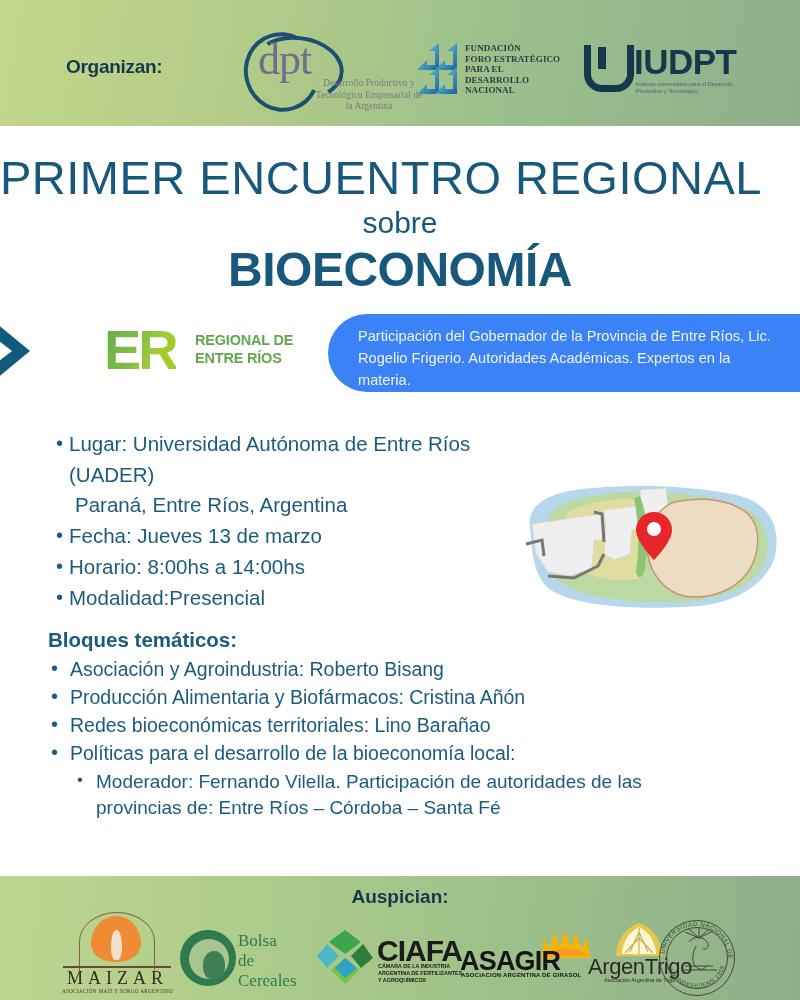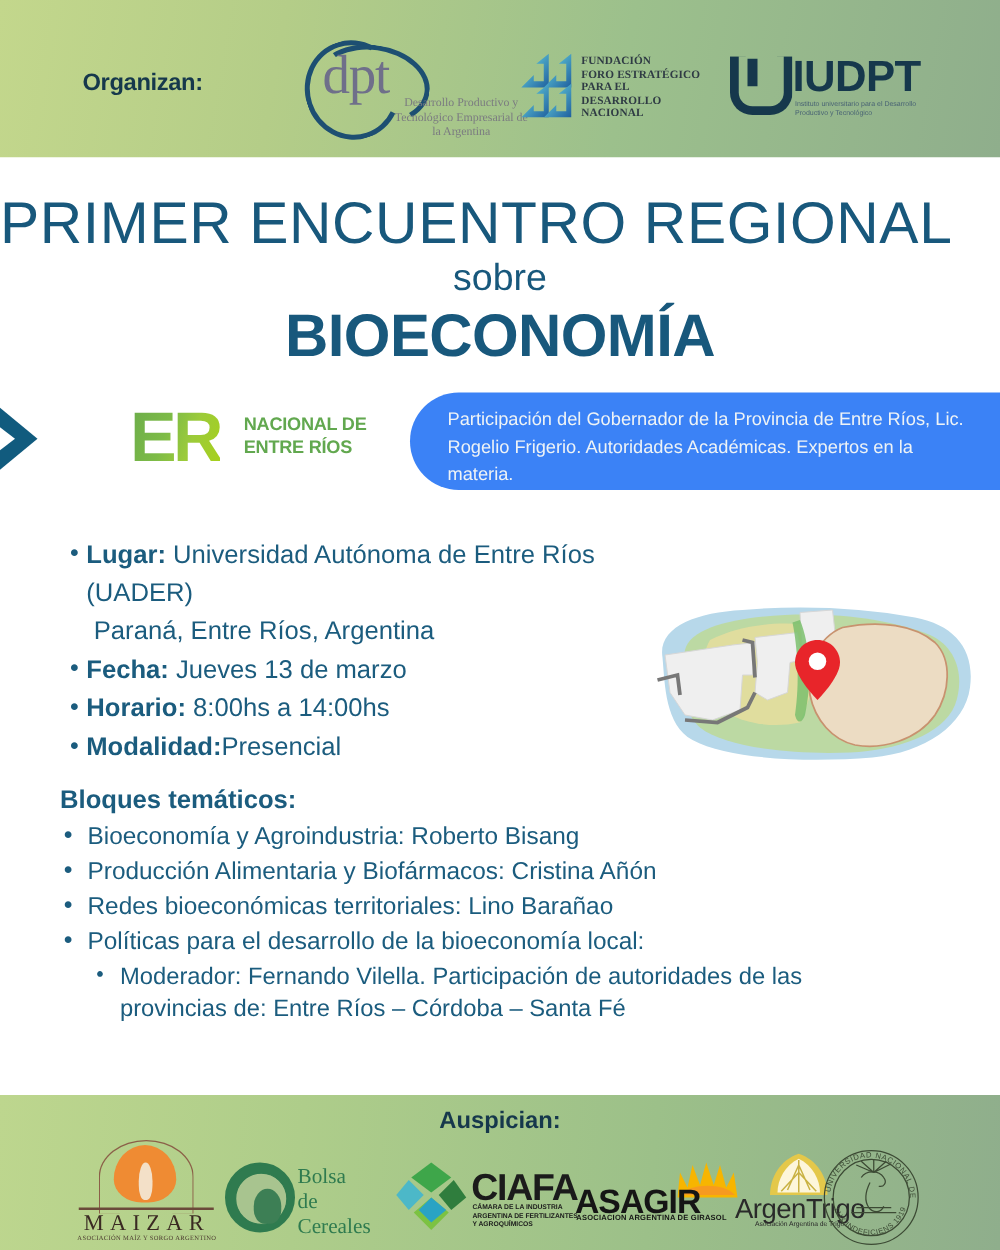--- a/index.html
+++ b/index.html
@@ -200,21 +200,21 @@
     color: #1b5c7e;
     padding-left: 13px;
   }
   .detail-row::before {
     content: "\2022";
     position: absolute;
     left: 0; top: 0;
     font-size: 20px;
     color: #1b5c7e;
   }
-  .detail-row b { font-weight: bold; }
+  .detail-row b { font-weight: normal; }
   .detail-cont {
     font-size: 20.5px;
     line-height: 30px;
     color: #1b5c7e;
     padding-left: 19px;
   }
 
   
   .map-wrap {
     position: absolute; left: 508px; top: 468px;
@@ -463,21 +463,21 @@
     <div class="title-bio">BIOECONOMÍA</div>
   </div>
 
   <div class="teal-band">
     <div class="chevron"></div>
     <div class="chevron-notch"></div>
 
     <div class="er-logo">
       <div class="er-letters">ER</div>
       <div class="er-gov">
-        <div>NACIONAL DE</div>
+        <div>REGIONAL DE</div>
         <div>ENTRE RÍOS</div>
       </div>
     </div>
   </div>
   <div class="desc-box">
     <div class="desc-text">Participación del Gobernador de la Provincia de Entre Ríos, Lic. Rogelio Frigerio. Autoridades Académicas. Expertos en la materia.</div>
   </div>
 
   <div class="details">
     <div class="detail-row">
@@ -519,21 +519,21 @@
 
       <g>
         <path d="M146 44 C156 44 164 52 164 62 C164 74 146 92 146 92 C146 92 128 74 128 62 C128 52 136 44 146 44 Z" fill="#e8252a"></path>
         <circle cx="146" cy="61" r="7" fill="#ffffff"></circle>
       </g>
     </svg>
   </div>
 
   <div class="blocks">
     <div class="blocks-title">Bloques temáticos:</div>
-    <div class="block-item">Bioeconomía y Agroindustria: Roberto Bisang</div>
+    <div class="block-item">Asociación y Agroindustria: Roberto Bisang</div>
     <div class="block-item">Producción Alimentaria y Biofármacos: Cristina Añón</div>
     <div class="block-item">Redes bioeconómicas territoriales: Lino Barañao</div>
     <div class="block-item">Políticas para el desarrollo de la bioeconomía local:</div>
     <div class="sub-item">Moderador: Fernando Vilella. Participación de autoridades de las provincias de: Entre Ríos – Córdoba – Santa Fé</div>
   </div>
 
   <div class="footer-band">
     <div class="auspician-label">Auspician:</div>
 
     <div class="sponsors">

